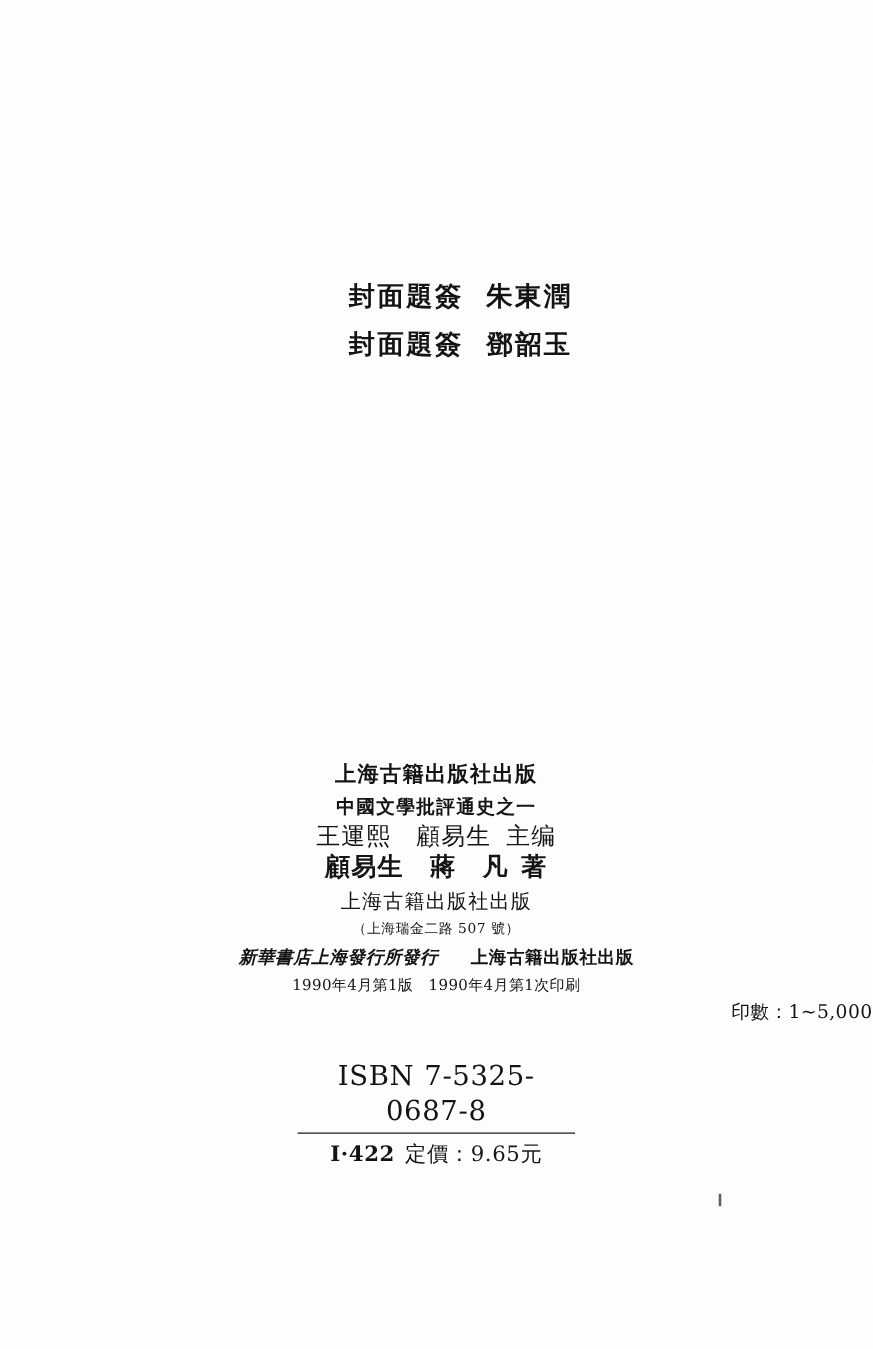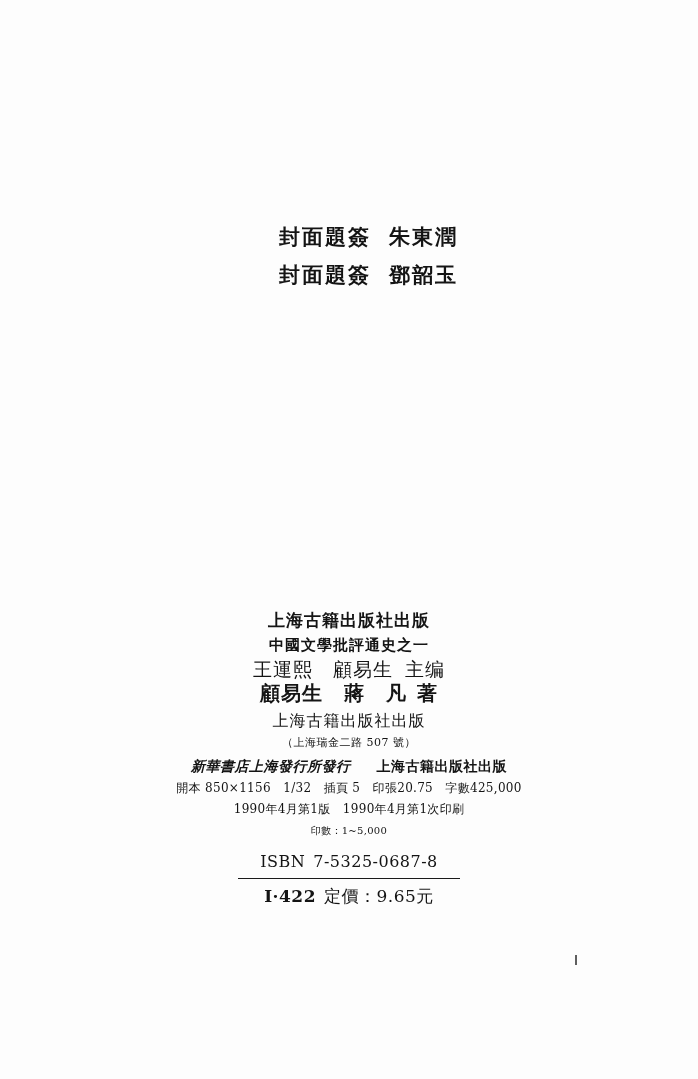--- a/index.html
+++ b/index.html
@@ -99,36 +99,37 @@
     font-family: "DejaVu Serif", "Liberation Serif", serif;
     font-style: italic;
     font-weight: bold;
   }
   .spec-line {
     font-size: 12px;
     letter-spacing: 0.3px;
     line-height: 21px;
   }
   .print-run {
-    font-size: 10px;
+    font-size: 15px;
     letter-spacing: 0.3px;
     line-height: 21px;
+    text-align: right;
   }
 
   
   .isbn-block {
     position: absolute;
     top: 848px;
     left: 50%;
     transform: translateX(-50%);
     width: 222px;
     text-align: center;
   }
   .isbn-line {
-    font-size: 16px;
+    font-size: 22px;
     letter-spacing: 0.5px;
     line-height: 28px;
     padding-bottom: 2px;
   }
   .isbn-line .sp { display: inline-block; width: 8px; }
   .rule {
     border-top: 1px solid #1a1a1a;
     width: 100%;
     margin: 0 auto;
   }
@@ -184,21 +185,20 @@
     </div>
 
     <div class="publisher-line">上海古籍出版社出版</div>
 
     <div class="address-line">（上海瑞金二路 507 號）</div>
 
     <div class="distrib-line">
       <span class="script">新華書店上海發行所發行</span><span class="sp"></span><span>上海古籍出版社出版</span>
     </div>
 
-    <div class="spec-line">開本 850×1156　1/32　插頁 5　印張20.75　字數425,000</div>
     <div class="spec-line">1990年4月第1版　1990年4月第1次印刷</div>
     <div class="print-run">印數：1~5,000</div>
 
   </div>
 
   <div class="isbn-block">
     <div class="isbn-line">
       <span>ISBN</span><span class="sp"></span><span>7-5325-0687-8</span>
     </div>
     <div class="rule"></div>

